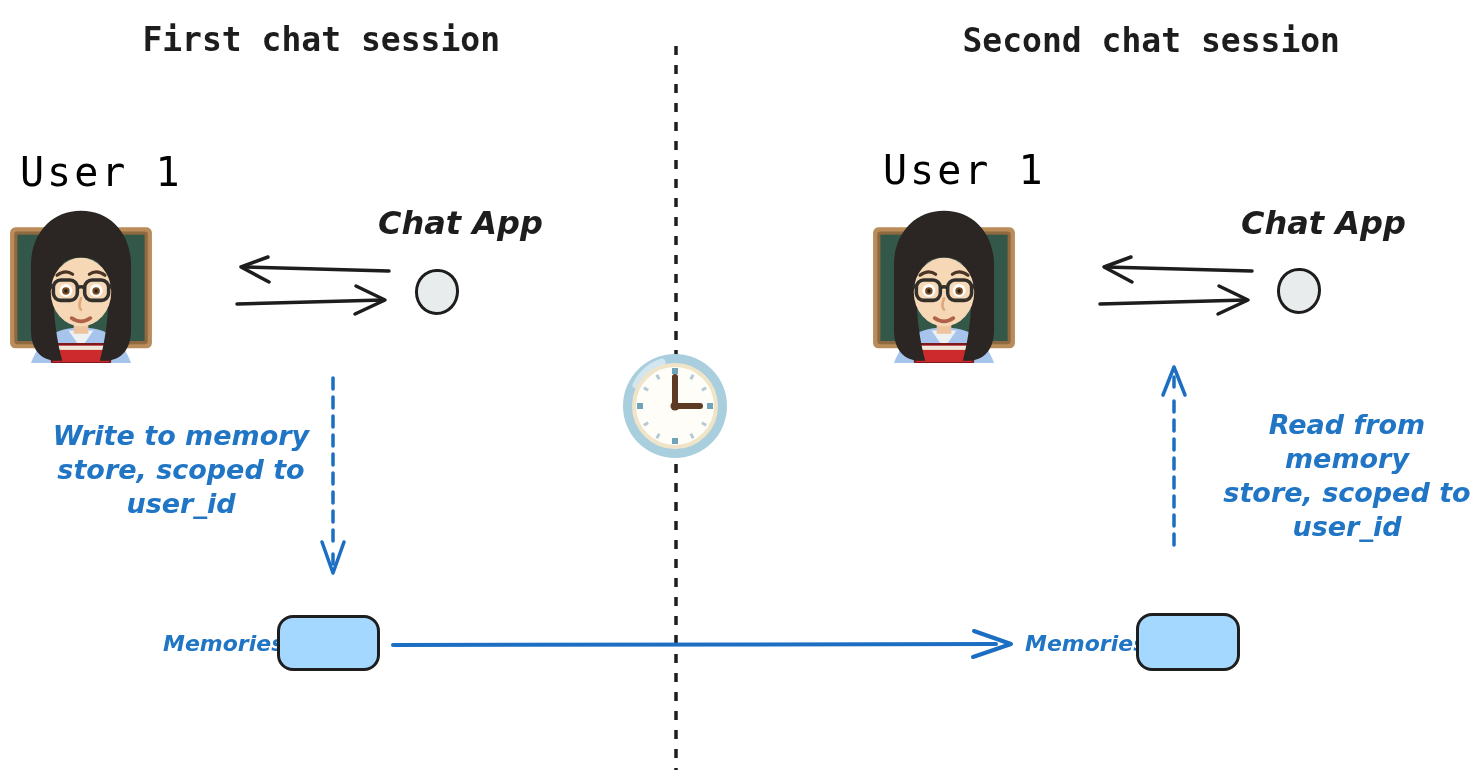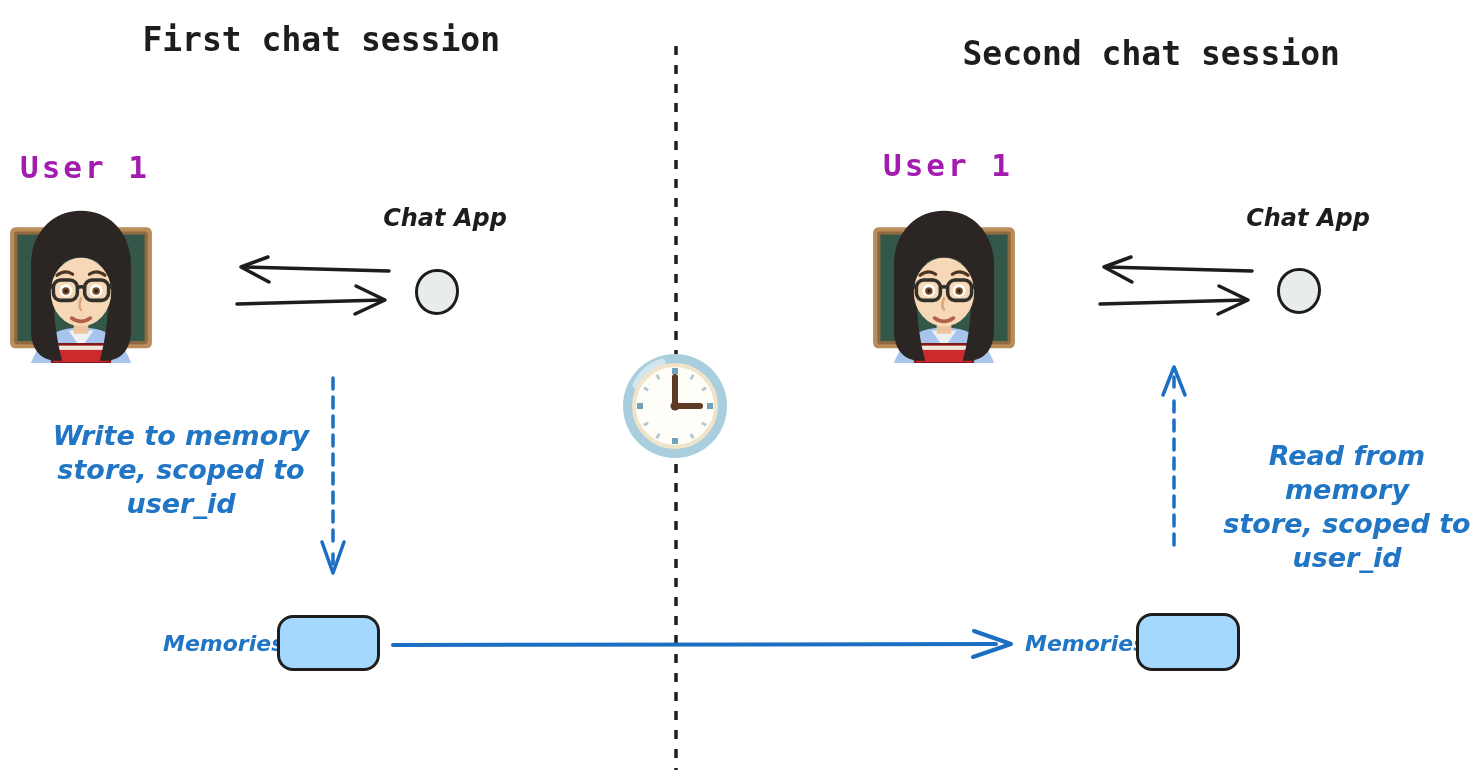--- a/index.html
+++ b/index.html
@@ -2,24 +2,24 @@
 <html><head>
 <meta charset="utf-8">
 <style>
   html,body{margin:0;padding:0;background:#ffffff;}
   #canvas{position:relative;width:1482px;height:777px;background:#ffffff;overflow:hidden;
           font-family:"DejaVu Sans",sans-serif;}
   .abs{position:absolute;}
 
   .session-title{font-family:"DejaVu Sans Mono",monospace;font-weight:bold;font-size:33px;
                  color:#1d1d1d;text-align:right;white-space:nowrap;}
-  .user-label{font-family:"DejaVu Sans Mono",monospace;font-weight:bold;font-size:31px;
-              letter-spacing:3px;color:#a21caf;white-space:nowrap;}
+  .user-label{font-family:"DejaVu Sans Mono",monospace;font-weight:normal;font-size:40px;
+              letter-spacing:3px;color:#000000;white-space:nowrap;}
   .hand{font-family:"DejaVu Sans",sans-serif;font-style:italic;font-weight:600;}
-  .chat-app-label{font-size:24px;color:#1d1d1d;text-align:center;white-space:nowrap;}
+  .chat-app-label{font-size:32px;color:#1d1d1d;text-align:center;white-space:nowrap;}
   .blue-note{font-size:27px;line-height:34px;color:#2075c5;text-align:center;}
   .memories-label{font-size:22px;color:#2075c5;text-align:center;white-space:nowrap;}
   .memories-box{width:103px;height:56px;background:#a5d8ff;border:3.5px solid #1e1e1e;
                 border-radius:16px;box-sizing:border-box;}
   .chat-node{width:44px;height:46px;background:#e9ecec;border:3px solid #1d1d1d;
              border-radius:50% 48% 52% 50%;box-sizing:border-box;}
   svg{display:block;}
 </style>
 </head>
 <body>
@@ -139,21 +139,21 @@
     <g stroke="#1b6ec2" stroke-width="4" fill="none" stroke-linecap="round" stroke-linejoin="round">
       <line x1="3" y1="17" x2="606" y2="16"></line>
       <path d="M584,3 L621,16 L583,29"></path>
     </g>
   </svg>
 
   <svg class="abs" style="left:620px;top:351px;" width="110" height="110" viewBox="0 0 110 110">
     <use href="#sym-clock"></use>
   </svg>
 
-  <div class="abs session-title" style="left:945px;top:34px;width:395px;">Second chat session</div>
+  <div class="abs session-title" style="left:945px;top:21px;width:395px;">Second chat session</div>
 
   <div class="abs user-label" style="left:883px;top:147px;">User 1</div>
 
   <svg class="abs" style="left:871px;top:196px;" width="146" height="167" viewBox="0 0 140 160">
     <use href="#sym-teacher"></use>
   </svg>
 
   <svg class="abs" style="left:1096px;top:254px;" width="160" height="66" viewBox="0 0 160 66">
     <use href="#sym-exchange-arrows"></use>
   </svg>
@@ -163,21 +163,21 @@
   <div class="abs chat-node" style="left:1277px;top:268px;"></div>
 
   <svg class="abs" style="left:1159px;top:363px;" width="32" height="196">
     <g stroke="#1b6ec2" stroke-width="3.5" fill="none" stroke-linecap="round" stroke-linejoin="round">
       <path d="M4,32 L15,4 L26,32"></path>
       <line x1="15" y1="14" x2="15" y2="24"></line>
       <line x1="15" y1="38" x2="15" y2="190" stroke-dasharray="11 8"></line>
     </g>
   </svg>
 
-  <div class="abs hand blue-note" style="left:1216px;top:439px;width:262px;">
+  <div class="abs hand blue-note" style="left:1216px;top:408px;width:262px;">
     <div>Read from memory</div>
     <div>store, scoped to</div>
     <div>user_id</div>
   </div>
 
   <div class="abs hand memories-label" style="left:1025px;top:631px;width:95px;">Memories</div>
 
   <div class="abs memories-box" style="left:1136px;top:613px;width:104px;height:58px;"></div>
 
 </div>

